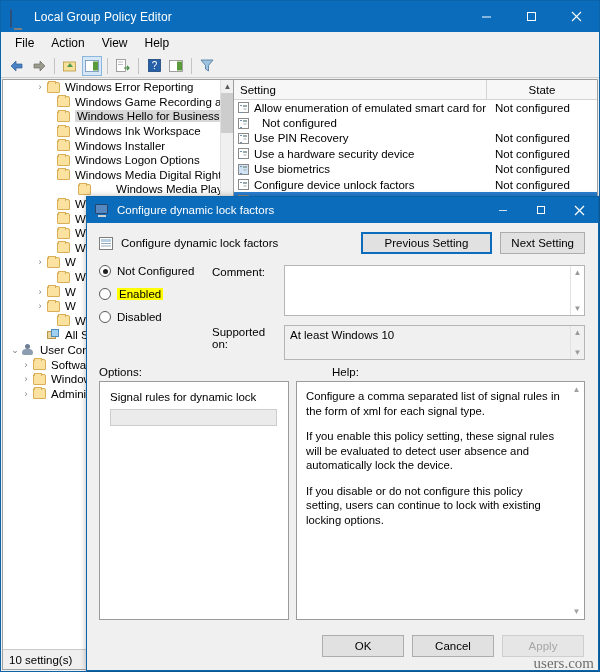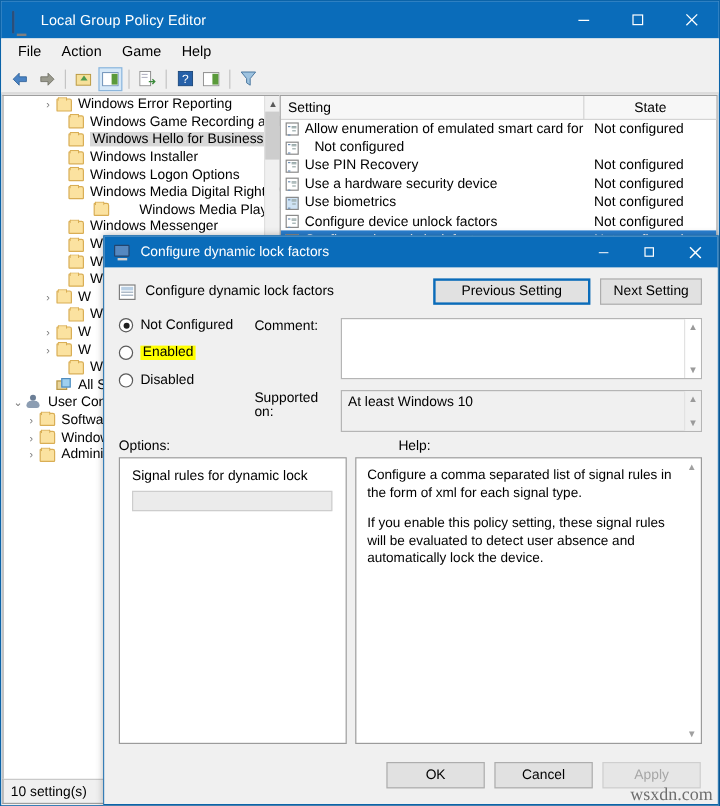--- a/index.html
+++ b/index.html
@@ -274,21 +274,21 @@
               <line x1="1" y1="1" x2="10" y2="10" stroke="#fff" stroke-width="1.1"></line>
               <line x1="10" y1="1" x2="1" y2="10" stroke="#fff" stroke-width="1.1"></line>
             </svg>
         </span>
       </span>
     </div>
 
     <div class="menubar">
       <span class="mi">File</span>
       <span class="mi">Action</span>
-      <span class="mi">Game</span>
+      <span class="mi">View</span>
       <span class="mi">Help</span>
     </div>
 
     <div class="toolbar">
       <span class="tbtn">
         <svg width="16" height="14" viewBox="0 0 16 14">
             <path d="M7 2 L2 7 L7 12 L7 9 L13 9 L13 5 L7 5 Z" fill="#4a83c4" stroke="#2d5f97" stroke-width="0.7"></path>
           </svg>
       </span>
       <span class="tbtn">
@@ -350,20 +350,25 @@
             </div>
             <div class="tnode" style="padding-left: 40px;">
               <span class="exp"></span>
               <span class="folder"></span>
               <span class="lbl">Windows Game Recording and Bro</span>
             </div>
             <div class="tnode sel" style="padding-left: 40px;">
               <span class="exp"></span>
               <span class="folder"></span>
               <span class="lbl">Windows Hello for Business</span>
+            </div>
+            <div class="tnode" style="padding-left: 40px;">
+              <span class="exp"></span>
+              <span class="folder"></span>
+              <span class="lbl">Windows Ink Workspace</span>
             </div>
             <div class="tnode" style="padding-left: 40px;">
               <span class="exp"></span>
               <span class="folder"></span>
               <span class="lbl">Windows Installer</span>
             </div>
             <div class="tnode" style="padding-left: 40px;">
               <span class="exp"></span>
               <span class="folder"></span>
               <span class="lbl">Windows Logon Options</span>
@@ -597,30 +602,31 @@
 
       <div class="panels">
         <div class="panel opt">
           <div class="opt-lab">Signal rules for dynamic lock</div>
           <div class="opt-input"></div>
         </div>
         <div class="panel help">
           <div class="help-txt" id="help-text">
               <p>Configure a comma separated list of signal rules in the form of xml for each signal type.</p>
               <p>If you enable this policy setting, these signal rules will be evaluated to detect user absence and automatically lock the device.</p>
+              <p>If you disable or do not configure this policy setting, users can continue to lock with existing locking options.</p>
             </div>
           <div class="help-sbar">
             <span>▲</span>
             <span>▼</span>
           </div>
         </div>
       </div>
 
       <div class="dlg-footer">
         <span class="btn">OK</span>
         <span class="btn">Cancel</span>
         <span class="btn disabled">Apply</span>
       </div>
     </div>
   </div>
 
-  <div class="watermark">wsxdn.com</div>
+  <div class="watermark">users.com</div>
 </div>
 
 </body></html>

